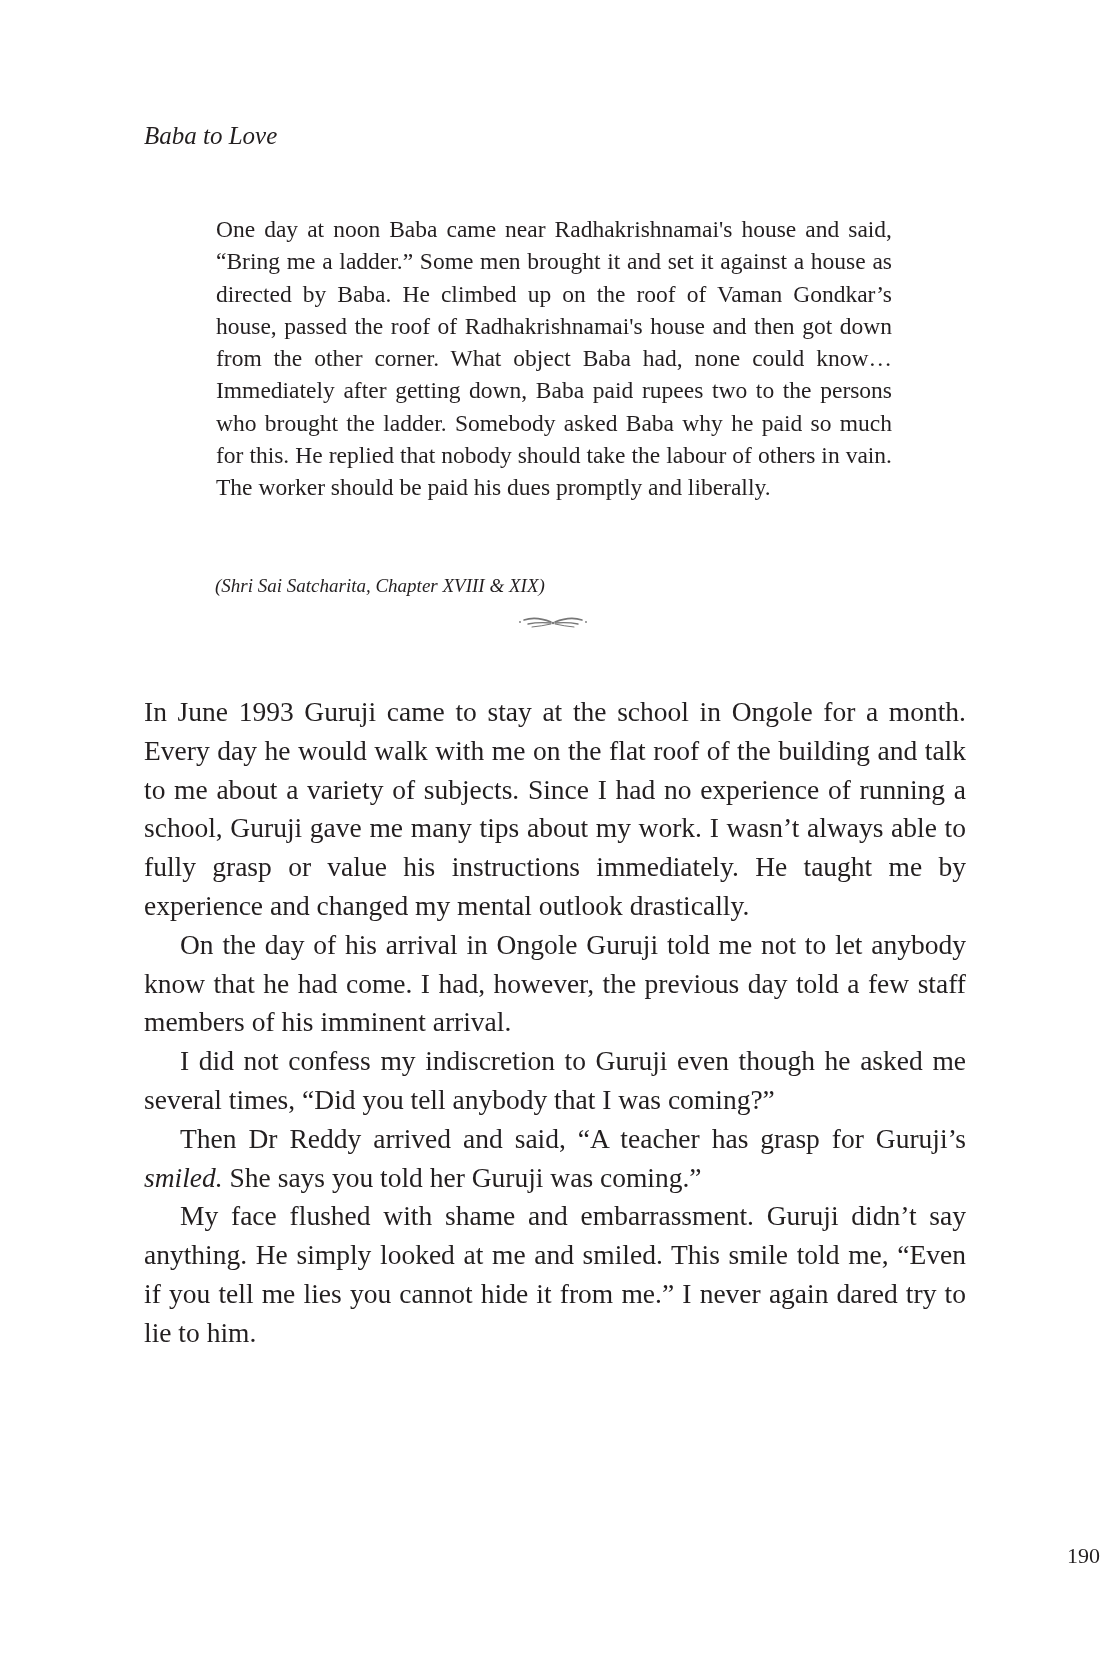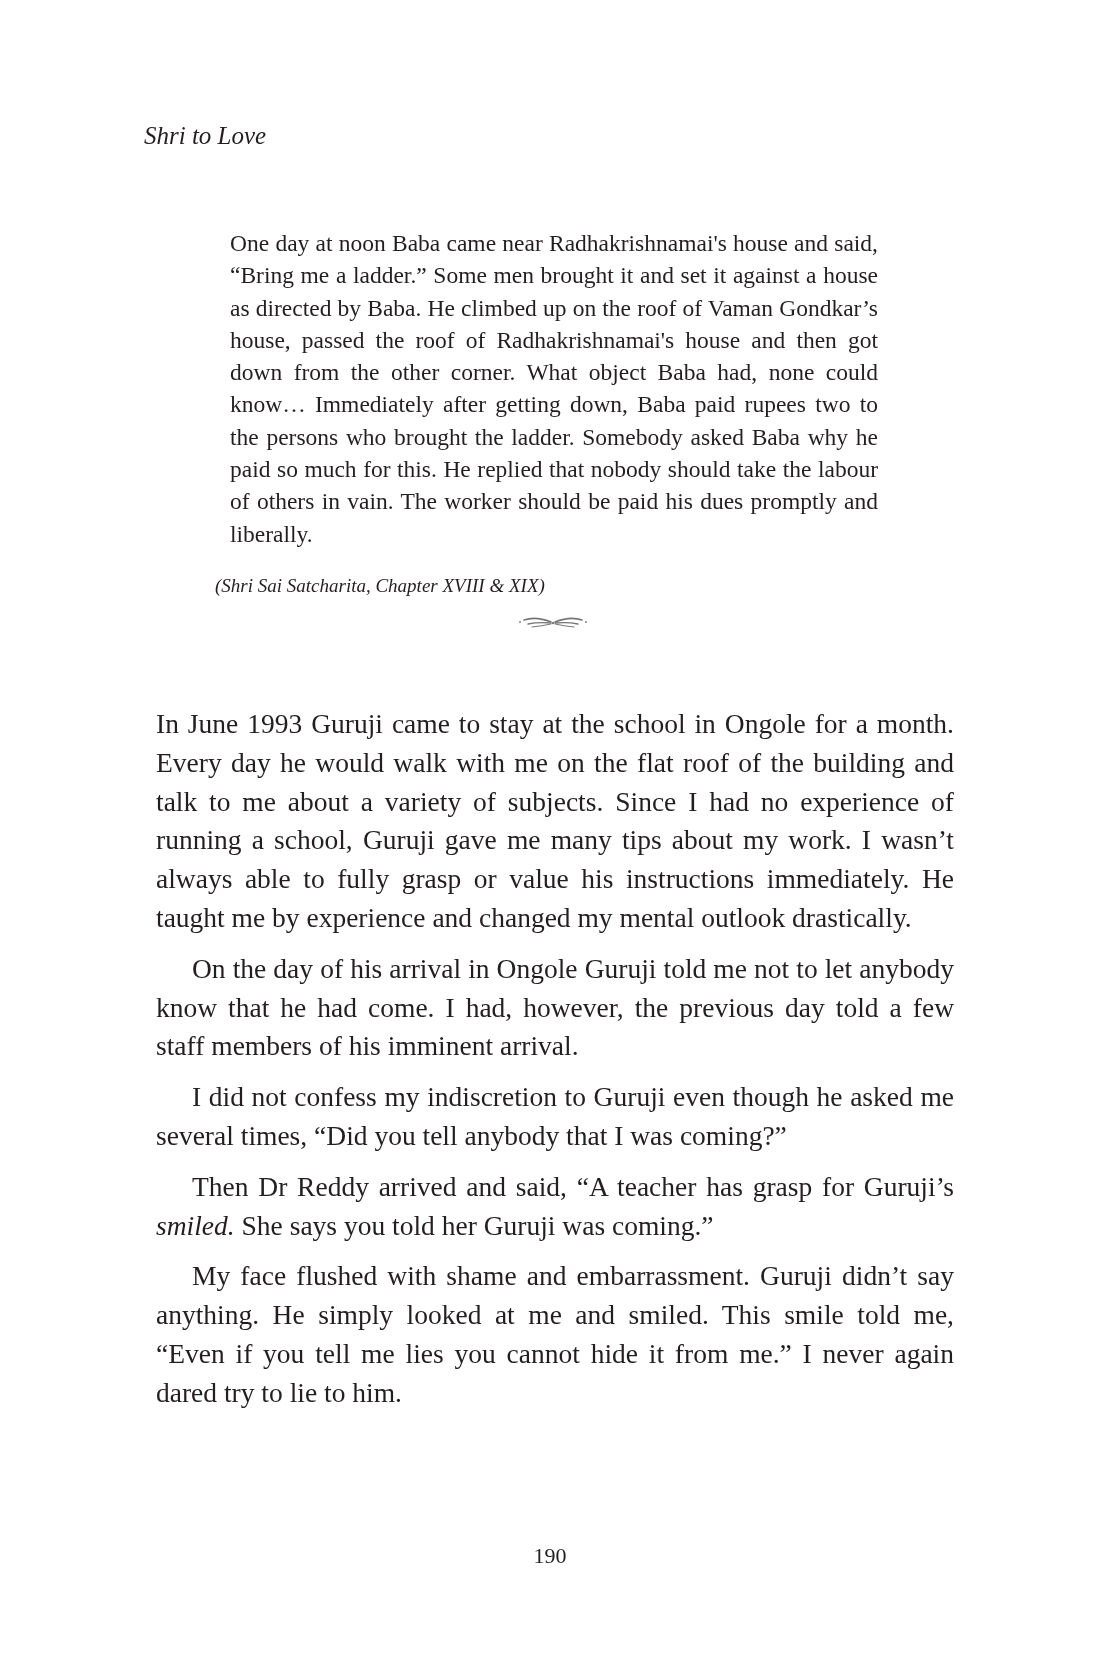--- a/index.html
+++ b/index.html
@@ -1,35 +1,35 @@
 <!DOCTYPE html>
 <html><head>
 <meta charset="utf-8">
 <style>
   html, body { margin:0; padding:0; background:#ffffff; }
   body { width:1100px; height:1674px; position:relative; overflow:hidden;
          font-family:"Liberation Serif","DejaVu Serif",serif; color:#231f20; }
   .running-head { position:absolute; left:144px; top:122px; font-style:italic; font-size:25px; }
   .quote { position:absolute; left:215px; top:212px; width:678px; font-size:23.5px;
            line-height:32.3px; text-align:justify; }
-  .quote p { margin:15px; }
+  .quote p { margin:1px; }
   .citation { position:absolute; left:215px; top:575px; width:678px; 
               font-style:italic; font-size:19px; }
   .ornament { position:absolute; left:518px; top:612px; width:70px; height:20px; }
   .body-text { position:absolute; left:144px; top:693px; width:822px; font-size:27.5px;
                line-height:38.8px; text-align:justify; }
-  .body-text p { margin:12px; text-indent:36px; }
+  .body-text p { margin:0; text-indent:36px; }
   .body-text p.first { text-indent:0; }
   .body-text em { font-style:italic; }
-  .page-number { position:absolute; left:0; width:1100px; top:1543px; text-align:center; font-size:22px; }
+  .page-number { position:absolute; left:0; width:1100px; top:1543px; text-align:right; font-size:22px; }
 </style>
 </head>
 <body>
 
-<div class="running-head">Shri to Love</div>
+<div class="running-head">Baba to Love</div>
 
 <div class="quote">
   <p>One day at noon Baba came near Radhakrishnamai's house and said, “Bring me a ladder.” Some men brought it and set it against a house as directed by Baba. He climbed up on the roof of Vaman Gondkar’s house, passed the roof of Radhakrishnamai's house and then got down from the other corner. What object Baba had, none could know… Immediately after getting down, Baba paid rupees two to the persons who brought the ladder. Somebody asked Baba why he paid so much for this. He replied that nobody should take the labour of others in vain. The worker should be paid his dues promptly and liberally.</p>
 </div>
 <div class="citation">(Shri Sai Satcharita, Chapter XVIII &amp; XIX)</div>
 
 <svg class="ornament" viewBox="0 0 70 20">
   <g fill="none" stroke="#777" stroke-linecap="round">
     <path d="M6 8 Q18 4 33 10" stroke-width="1.6"></path>
     <path d="M10 12 Q20 10 33 11" stroke-width="1.3"></path>

